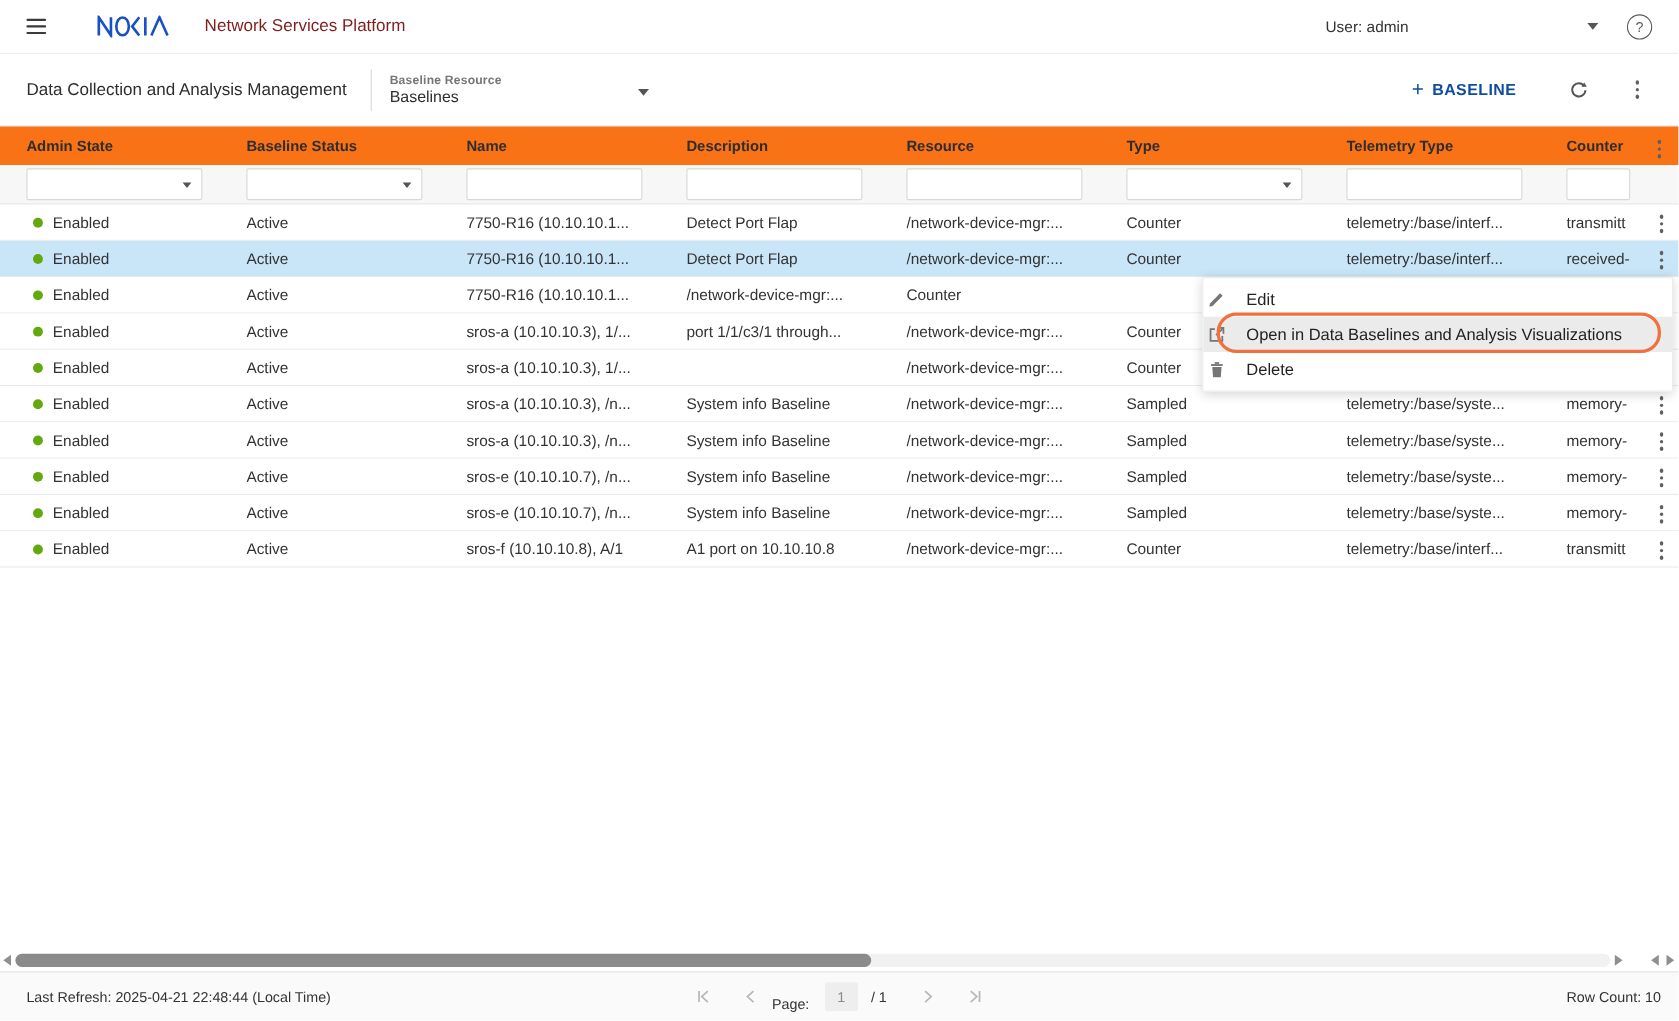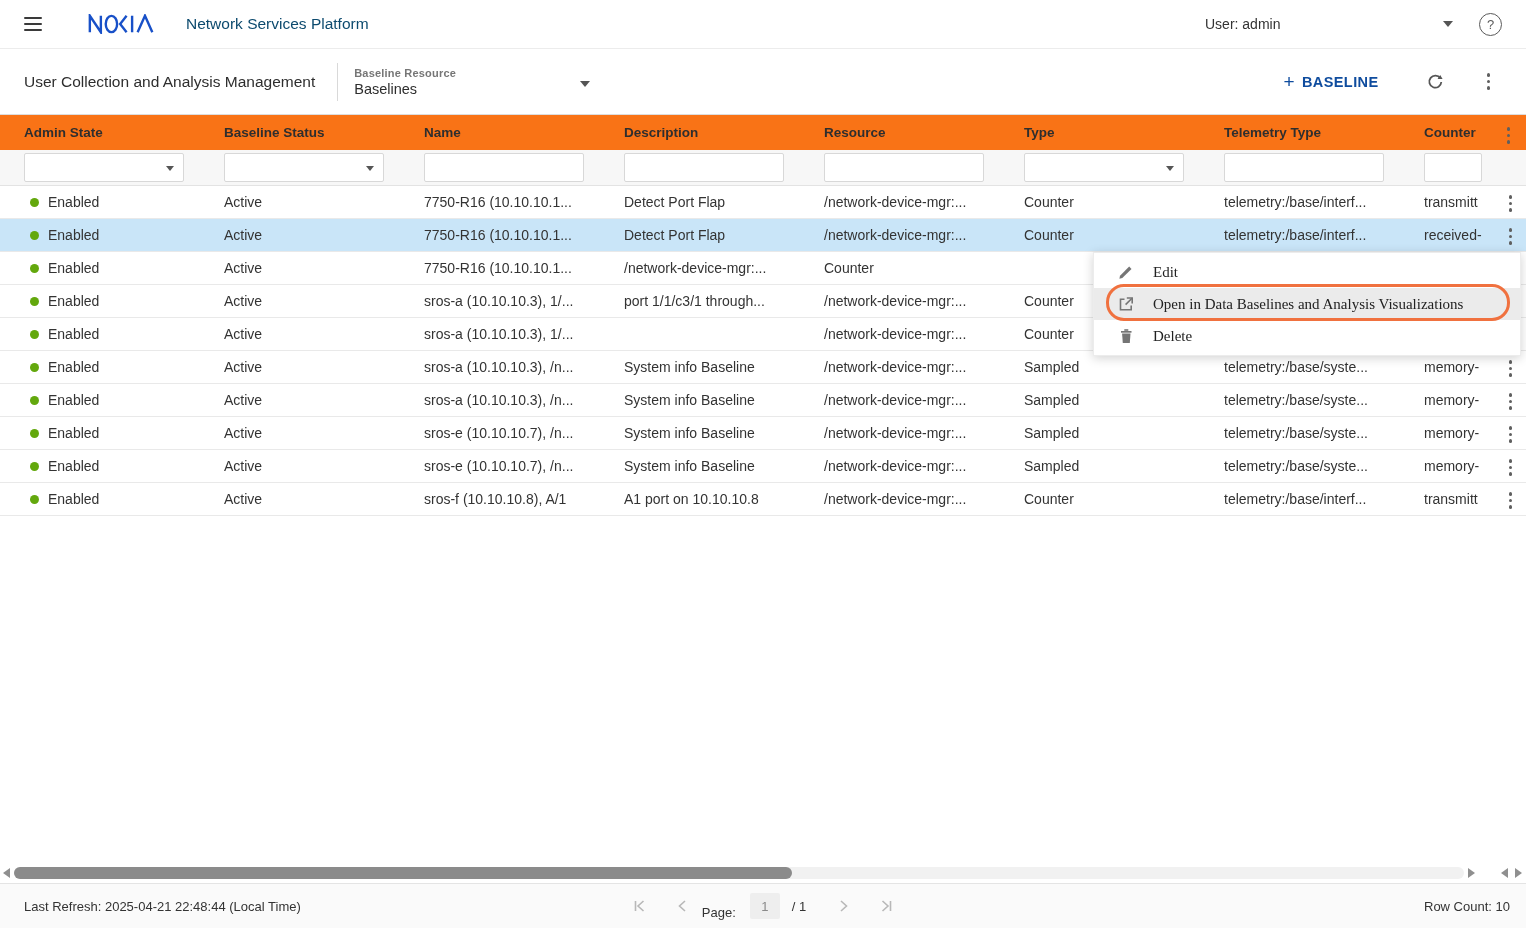--- a/index.html
+++ b/index.html
@@ -8,21 +8,21 @@
     font-family:"Liberation Sans", sans-serif;color:#333;
     display:flex;flex-direction:column;position:relative;
     --brand-blue:#1850c8;--action-blue:#0f4c9e;--row-highlight:#c9e5f8;
     --status-green:#63a80d;--menu-ring-orange:#f0713f;
   }
   
   .topbar{height:48px;min-height:48px;border-bottom:1px solid #ececec;display:flex;align-items:center;padding:0 24px;background:#fff;}
   .hamburger{width:18px;display:flex;flex-direction:column;gap:4px;cursor:pointer;}
   .hamburger i{display:block;height:2px;background:#3a3a3a;border-radius:1px;}
   .logo{margin-left:46px;}
-  .app-title{margin-left:30px;font-size:15.5px;color:#0c4a6e;text-align:right;}
+  .app-title{margin-left:30px;font-size:15.5px;color:#7f1d1d;text-align:right;}
   .top-right{margin-left:auto;display:flex;align-items:center;}
   .user-dd{width:248px;display:flex;align-items:center;justify-content:space-between;font-size:14px;color:#333;cursor:pointer;}
   .caret{width:0;height:0;border-left:5px solid transparent;border-right:5px solid transparent;border-top:6px solid #555;}
   .help{width:21px;height:21px;border:1.5px solid #5a5a5a;border-radius:50%;display:flex;align-items:center;justify-content:center;
         font-size:13px;color:#5a5a5a;margin-left:26px;cursor:pointer;}
   
   .toolbar{height:65px;min-height:65px;border-bottom:1px solid #dddddd;display:flex;align-items:center;padding:0 24px;background:#fff;}
   .page-title{font-size:15.5px;color:#2e2e2e;}
   .vdivider{width:1px;height:38px;background:#d9d9d9;margin:0 16px 0 22px;}
   .view-sel{width:240px;position:relative;cursor:pointer;}
@@ -52,21 +52,21 @@
   .tr{height:32px;min-height:32px;border-bottom:1px solid #e9e9e9;position:relative;cursor:pointer;background:#fff;}
   .tr.highlight{background:var(--row-highlight);}
   .td{display:flex;align-items:center;font-size:14px;color:#333;white-space:nowrap;overflow:hidden;}
   .td:first-child{padding-left:24px;}
   .dot{width:9px;height:9px;border-radius:50%;background:var(--status-green);margin:0 9px 0 6px;flex:none;}
   .row-kebab{position:absolute;right:12px;top:7px;}
   .table-empty{flex:1;background:#fff;}
   
   .menu{position:absolute;left:1093px;top:252px;width:428px;background:#fff;border:1px solid #ececec;
         box-shadow:0 2px 10px rgba(0,0,0,.18);padding:3px 0;z-index:20;box-sizing:border-box;}
-  .menu-item{height:32px;display:flex;align-items:center;gap:18px;padding-left:23px;font-size:15px;color:#222;cursor:pointer;white-space:nowrap;font-family:Liberation Serif, serif;}
+  .menu-item{height:32px;display:flex;align-items:center;gap:18px;padding-left:3px;font-size:15px;color:#222;cursor:pointer;white-space:nowrap;}
   .menu-item.hover{background:#ebebeb;}
   .menu-icon{flex:none;display:flex;align-items:center;}
   .ring{position:absolute;left:12px;top:31px;width:398px;height:31px;border:3px solid var(--menu-ring-orange);border-radius:18px;pointer-events:none;}
   
   .hscroll{height:20px;min-height:20px;position:relative;background:#fff;}
   .track{position:absolute;left:14px;top:4px;width:1450px;height:12px;background:#f1f1f1;border-radius:6px;}
   .thumb{position:absolute;left:14px;top:4px;width:778px;height:12px;background:#8b8b8b;border-radius:6px;cursor:pointer;}
   .tri{position:absolute;width:0;height:0;cursor:pointer;}
   .tri.left{border-top:5px solid transparent;border-bottom:5px solid transparent;border-right:7px solid #8f8f8f;}
   .tri.right{border-top:5px solid transparent;border-bottom:5px solid transparent;border-left:7px solid #8f8f8f;}
@@ -103,21 +103,21 @@
   <div class="top-right">
     <div class="user-dd">
       <span>User: admin</span>
       <span class="caret"></span>
     </div>
     <div class="help">?</div>
   </div>
 </header>
 
 <div class="toolbar">
-  <div class="page-title">User Collection and Analysis Management</div>
+  <div class="page-title">Data Collection and Analysis Management</div>
   <div class="vdivider"></div>
   <div class="view-sel">
     <div class="view-group">Baseline Resource</div>
     <div class="view-value">Baselines</div>
     <span class="caret"></span>
   </div>
   <div class="toolbar-right">
     <button class="baseline-btn">
       <span class="plus">+</span>
       <span>BASELINE</span>

